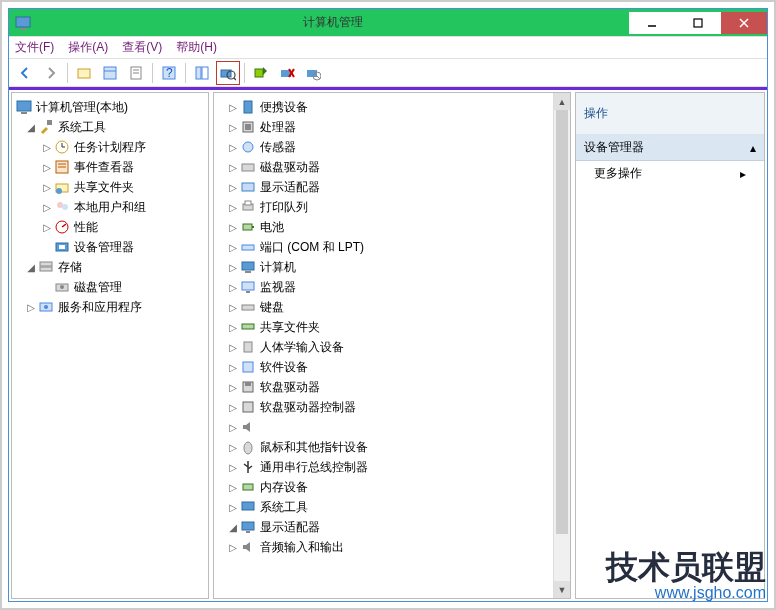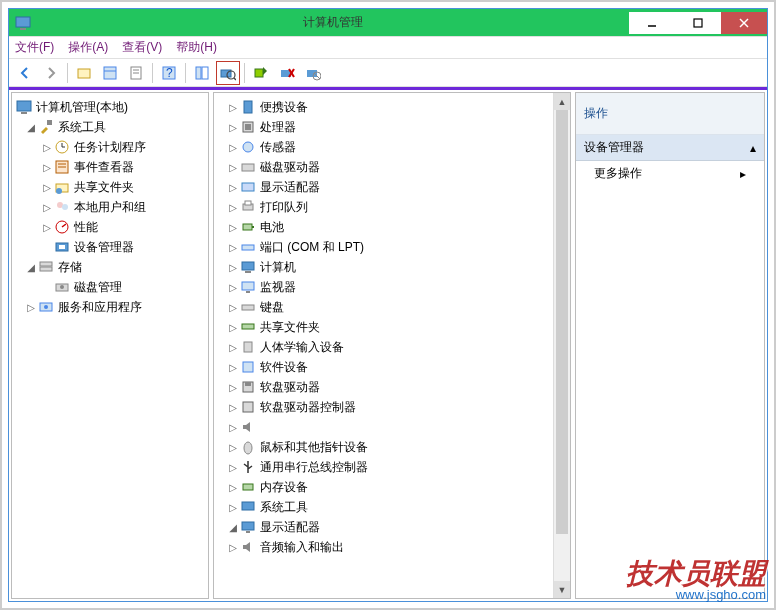--- a/index.html
+++ b/index.html
@@ -32,22 +32,22 @@
 .node.sel .lbl { background: #cde8ff; border: 1px dotted #7a7; padding: 0 2px; }
 .right-hdr { background: #eef3f8; color: #1b4f8f; padding: 12px 8px; border-bottom: 1px solid #dbe3ec; font-weight: 400; }
 .right-sub { background: #dbe6f3; padding: 4px 8px; border-bottom: 1px solid #c5d0dc; display: flex; justify-content: space-between; align-items: center; }
 .right-item { padding: 4px 18px; display: flex; justify-content: space-between; align-items: center; }
 .vscroll { position: absolute; right: 0; top: 0; bottom: 0; width: 17px; background: #f0f0f0; border-left: 1px solid #ddd; }
 .vscroll .btn { height: 17px; background: #e0e0e0; display: flex; align-items: center; justify-content: center; font-size: 9px; color: #555; }
 .vscroll .track { position: absolute; top: 17px; bottom: 17px; left: 0; right: 0; background: #f0f0f0; }
 .vscroll .thumb { position: absolute; left: 2px; right: 2px; top: 0; height: 90%; background: #cdcdcd; }
 .vscroll .btn.bot { position: absolute; bottom: 0; width: 100%; }
 .watermark { position: absolute; right: 8px; bottom: 6px; opacity: 0.9; }
-.wm1 { color: #b91c1c; font-size: 28px; font-weight: bold; font-style: italic; text-shadow: 1px 1px 0 #fff; }
-.wm2 { color: #0a64c4; font-size: 13px; text-align: right; margin-top: -6px; }
+.wm1 { color: #0f172a; font-size: 32px; font-weight: bold; text-shadow: 1px 1px 0 #fff; }
+.wm2 { color: #0a64c4; font-size: 16px; text-align: right; margin-top: -6px; }
 svg { display: block; }
 </style>
 </head>
 <body>
 
 <div class="outer">
 <div class="win">
 
   <div class="titlebar">
     <span class="appicon">

